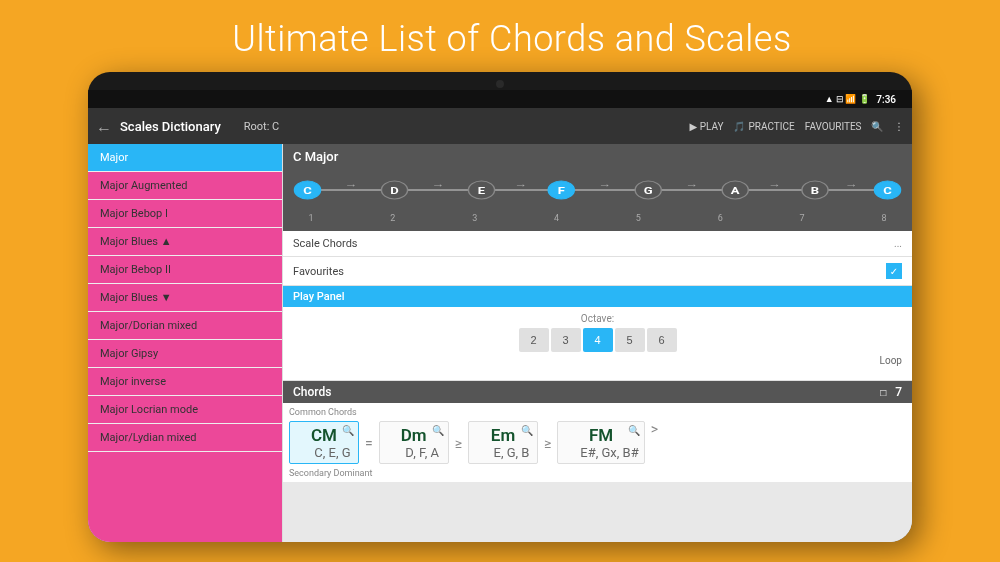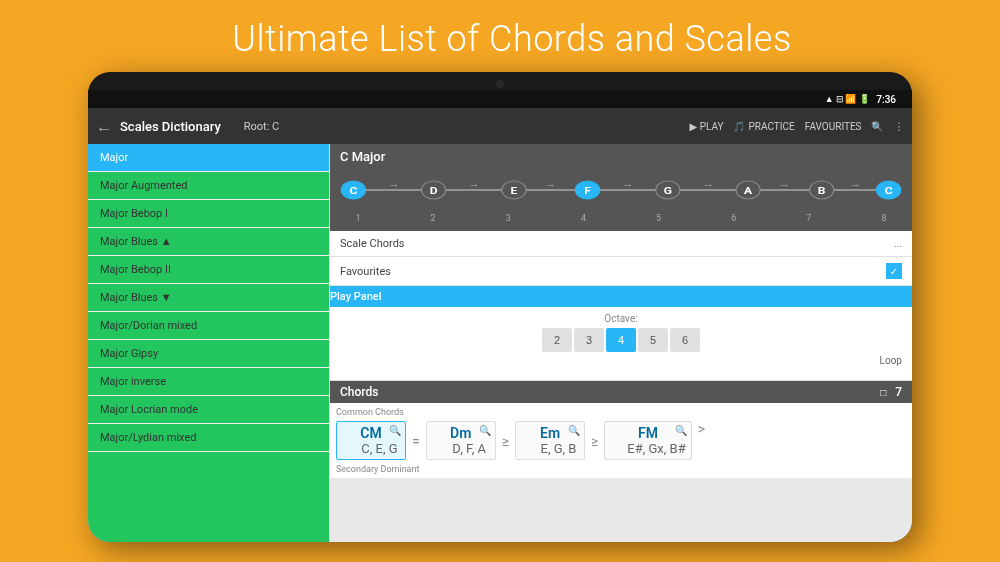--- a/index.html
+++ b/index.html
@@ -125,23 +125,23 @@
 
     
     .main-content {
       display: flex;
       flex: 1;
       overflow: hidden;
     }
 
     
     .scale-list {
-      width: 242px;
+      width: 195px;
       flex-shrink: 0;
-      background: #22c55e;
+      background: #ec4899;
       overflow-y: auto;
       border-right: 1px solid #ddd;
     }
     .scale-item {
       padding: 7px 12px;
       font-size: 11px;
       color: #333;
       border-bottom: 1px solid #eee;
       cursor: pointer;
     }
@@ -218,21 +218,21 @@
     }
     .info-row .checkbox.checked {
       background: #29B6F6;
       border-color: #29B6F6;
     }
 
     
     .play-panel-header {
       background: #29B6F6;
       color: #fff;
-      padding: 4px 0;
+      padding: 4px 10px;
       font-size: 11px;
       font-weight: 500;
     }
     .play-panel-body {
       background: #fff;
       padding: 6px 10px 8px;
       border-bottom: 1px solid #e0e0e0;
     }
     .octave-label {
       text-align: center;
@@ -307,23 +307,23 @@
       position: relative;
       display: flex;
       flex-direction: column;
       align-items: center;
     }
     .chord-card.highlighted {
       border-color: #29B6F6;
       background: #e3f7fd;
     }
     .chord-name {
-      font-size: 14px;
+      font-size: 17px;
       font-weight: 600;
-      color: #0369a1;
+      color: #14532d;
     }
     .chord-search {
       position: absolute;
       right: 3px;
       top: 3px;
       color: #888;
       font-size: 10px;
       cursor: pointer;
     }
     .chord-notes {

